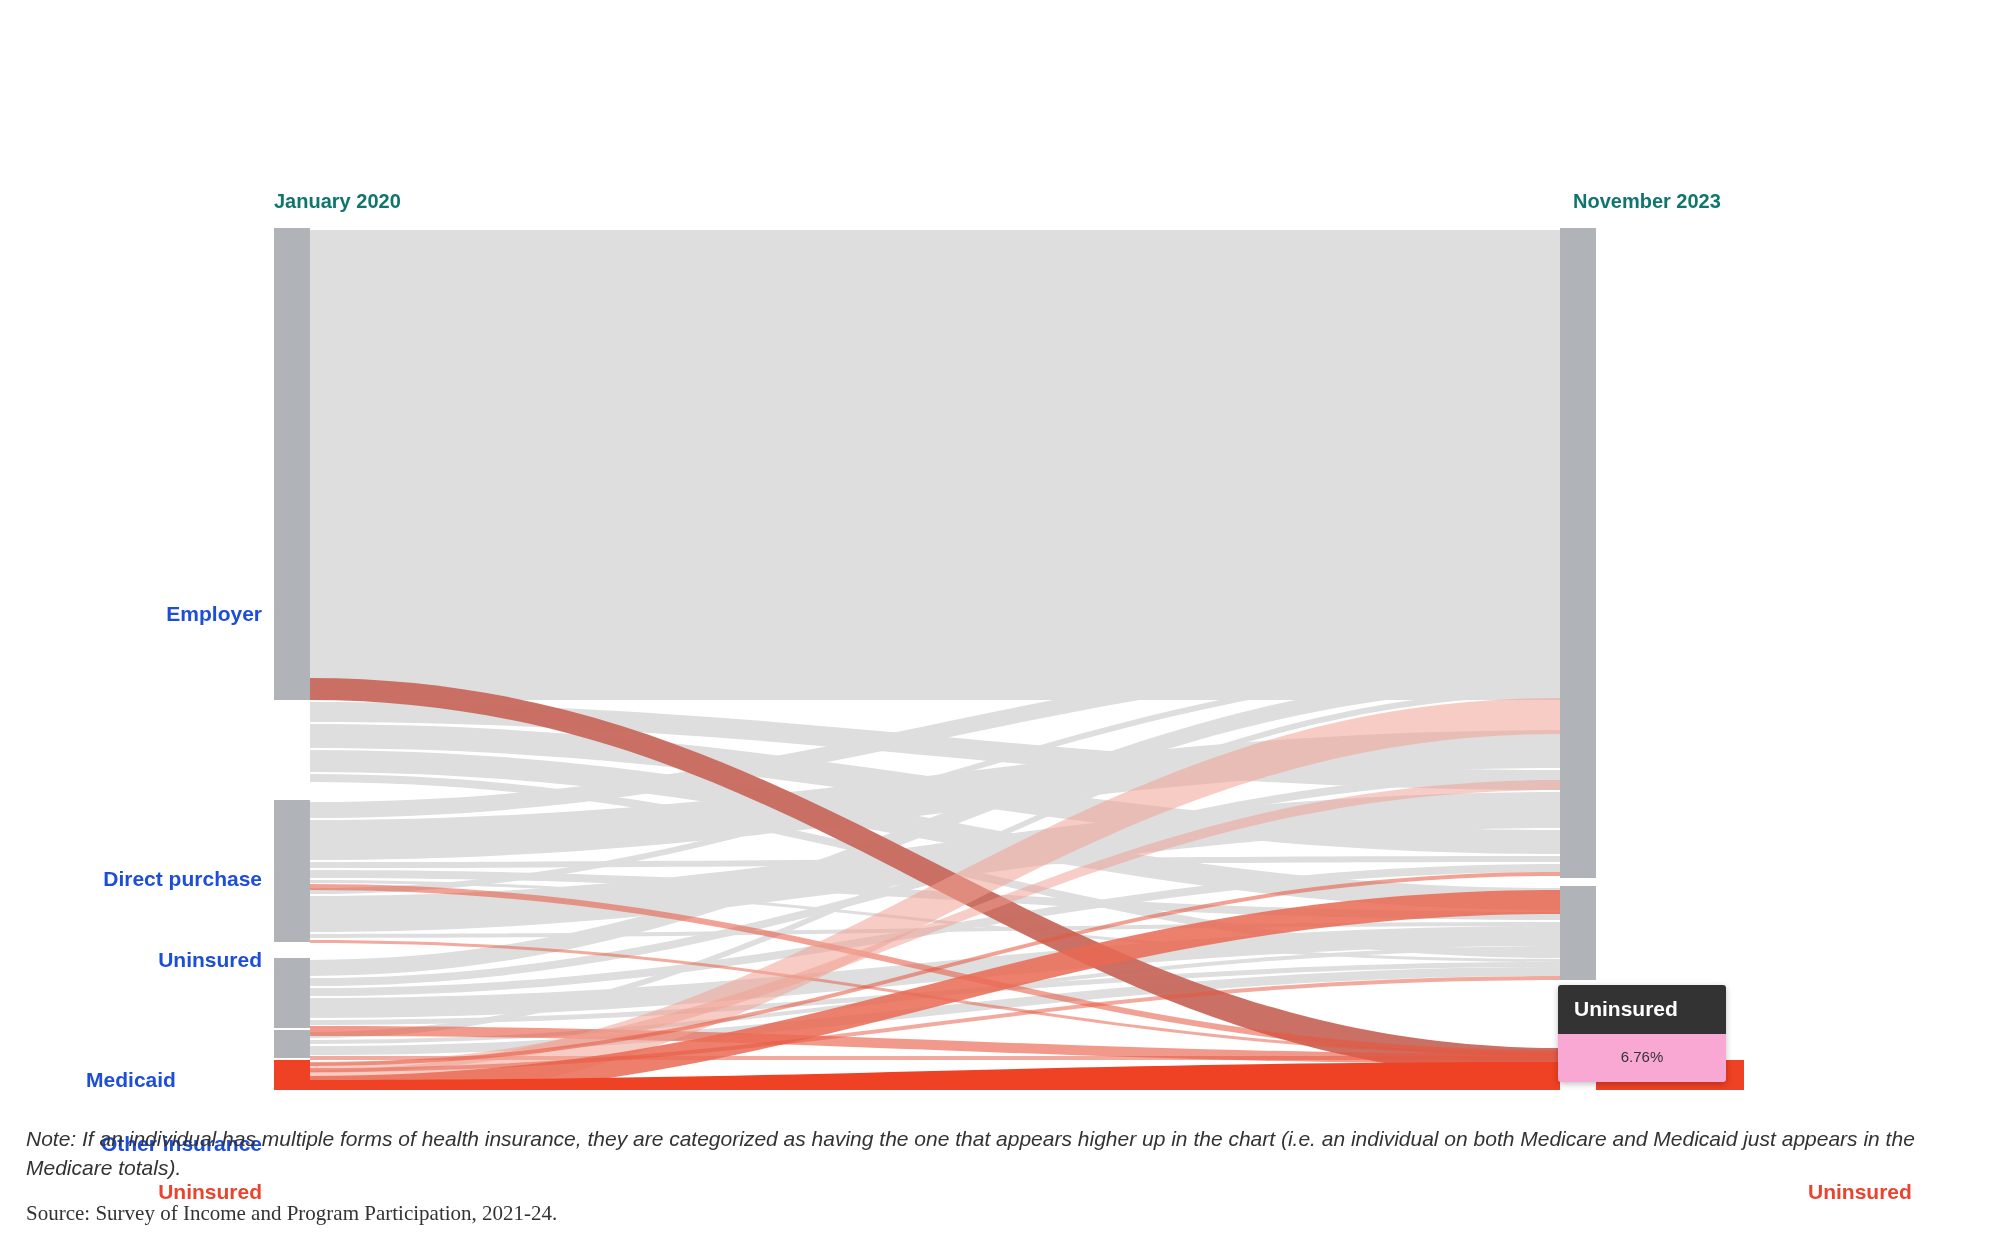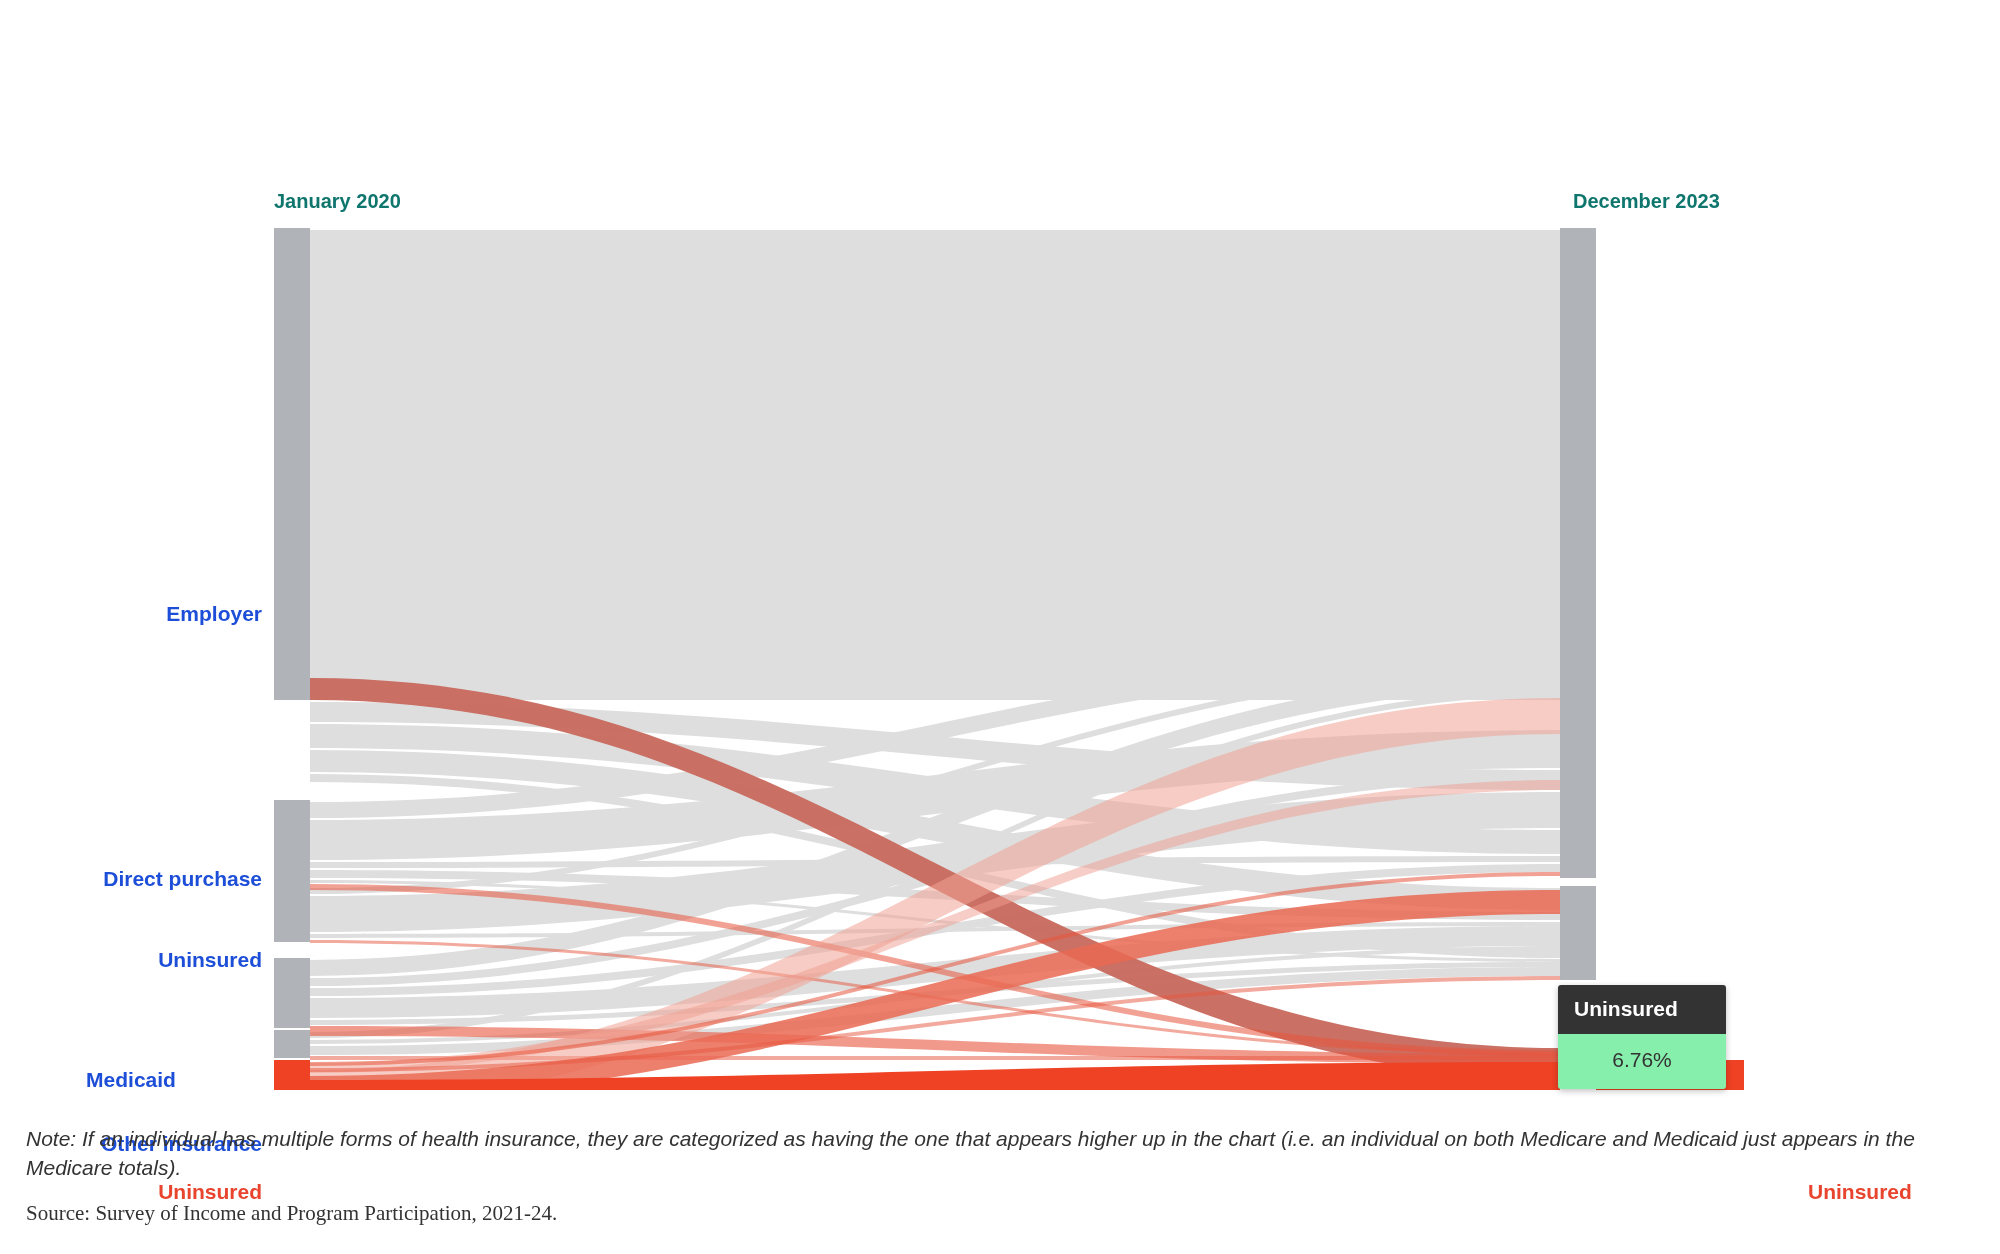--- a/index.html
+++ b/index.html
@@ -80,23 +80,23 @@
     z-index: 20;
   }
   #tooltip .tt-head {
     background: #333333;
     color: #ffffff;
     font-size: 21px;
     font-weight: bold;
     padding: 12px 16px 13px 16px;
   }
   #tooltip .tt-body {
-    background: #86efac;
-    color: #333333;
-    font-size: 21px;
+    background: #f9a8d4;
+    color: #333333;
+    font-size: 15px;
     padding: 14px 16px 17px 16px;
     text-align: center;
   }
 
   #footer {
     position: absolute;
     left: 26px;
     top: 1125px;
     width: 1950px;
   }
@@ -116,21 +116,21 @@
 </style>
 </head>
 <body>
 
 <div class="page">
 
 
   <div id="plot">
 
     <div class="col-header" id="header-left">January 2020</div>
-    <div class="col-header" id="header-right">December 2023</div>
+    <div class="col-header" id="header-right">November 2023</div>
 
     <svg id="sankey-svg" width="2000" height="920" viewBox="0 0 2000 920">
 
       <g fill="#dedede">
 
         <path d="M310,60 C810,60 1060,60 1560,60 L1560,530 C1060,530 810,530 310,530 Z"></path>
 
         <path d="M310,532 C810,532 1060,600 1560,600 L1560,620 C1060,620 810,552 310,552 Z"></path>
 
         <path d="M310,554 C810,554 1060,660 1560,660 L1560,684 C1060,684 810,578 310,578 Z"></path>

